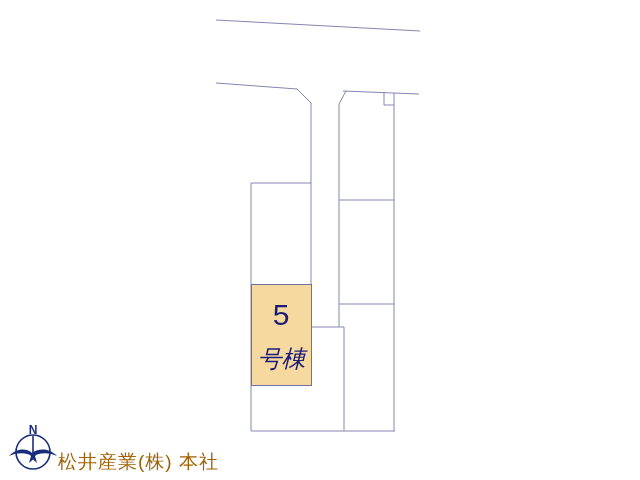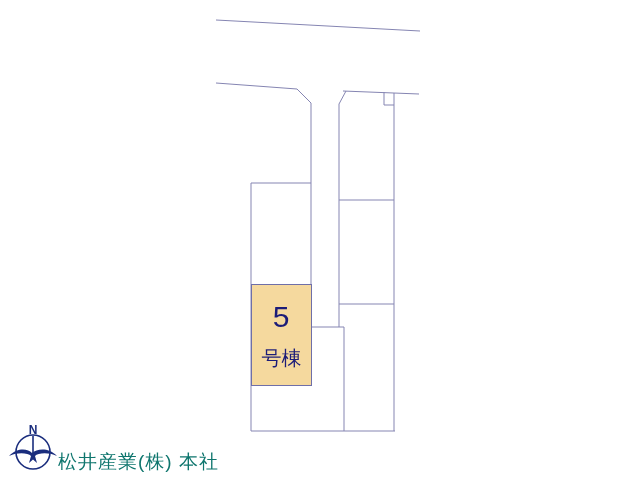--- a/index.html
+++ b/index.html
@@ -28,23 +28,24 @@
     flex-direction: column;
     align-items: center;
     justify-content: center;
     line-height: 1.05;
   }
   .lot-number {
     font-size: 30px;
     letter-spacing: 1px;
   }
   .lot-suffix {
-    font-size: 20px;
+    font-size: 24px;
     margin-top: 15px;
     white-space: nowrap;
+    font-style: italic;
   }
   .compass {
     position: absolute;
     left: 7px;
     top: 421px;
     width: 52px;
     height: 52px;
   }
   .company-name {
     position: absolute;
@@ -84,15 +85,15 @@
     <svg id="compass-svg" width="52" height="52" viewBox="0 0 52 52">
       <circle cx="26" cy="31" r="17" fill="none" stroke-width="1.6" stroke="#1a2d7d"></circle>
       <line x1="26" y1="15" x2="26" y2="33" stroke-width="1.6" stroke="#1a2d7d"></line>
       <text x="26" y="13" text-anchor="middle" font-size="12" font-weight="bold" fill="#1a2d7d">N</text>
       <path d="M2,35 C11,26 21,28 25,32 C30,28 41,26 50,35
                C41,31 31,32 28,35 L30,42 L26,38.5 L22,42 L24,35
                C21,32 11,31 2,35 Z" stroke="none" fill="#1a2d7d"></path>
     </svg>
   </div>
 
-  <div class="company-name" style="color: #0f766e;">松井産業(株) 本社</div>
+  <div class="company-name" style="color: #a16207;">松井産業(株) 本社</div>
 
 </div>
 
 </body></html>

